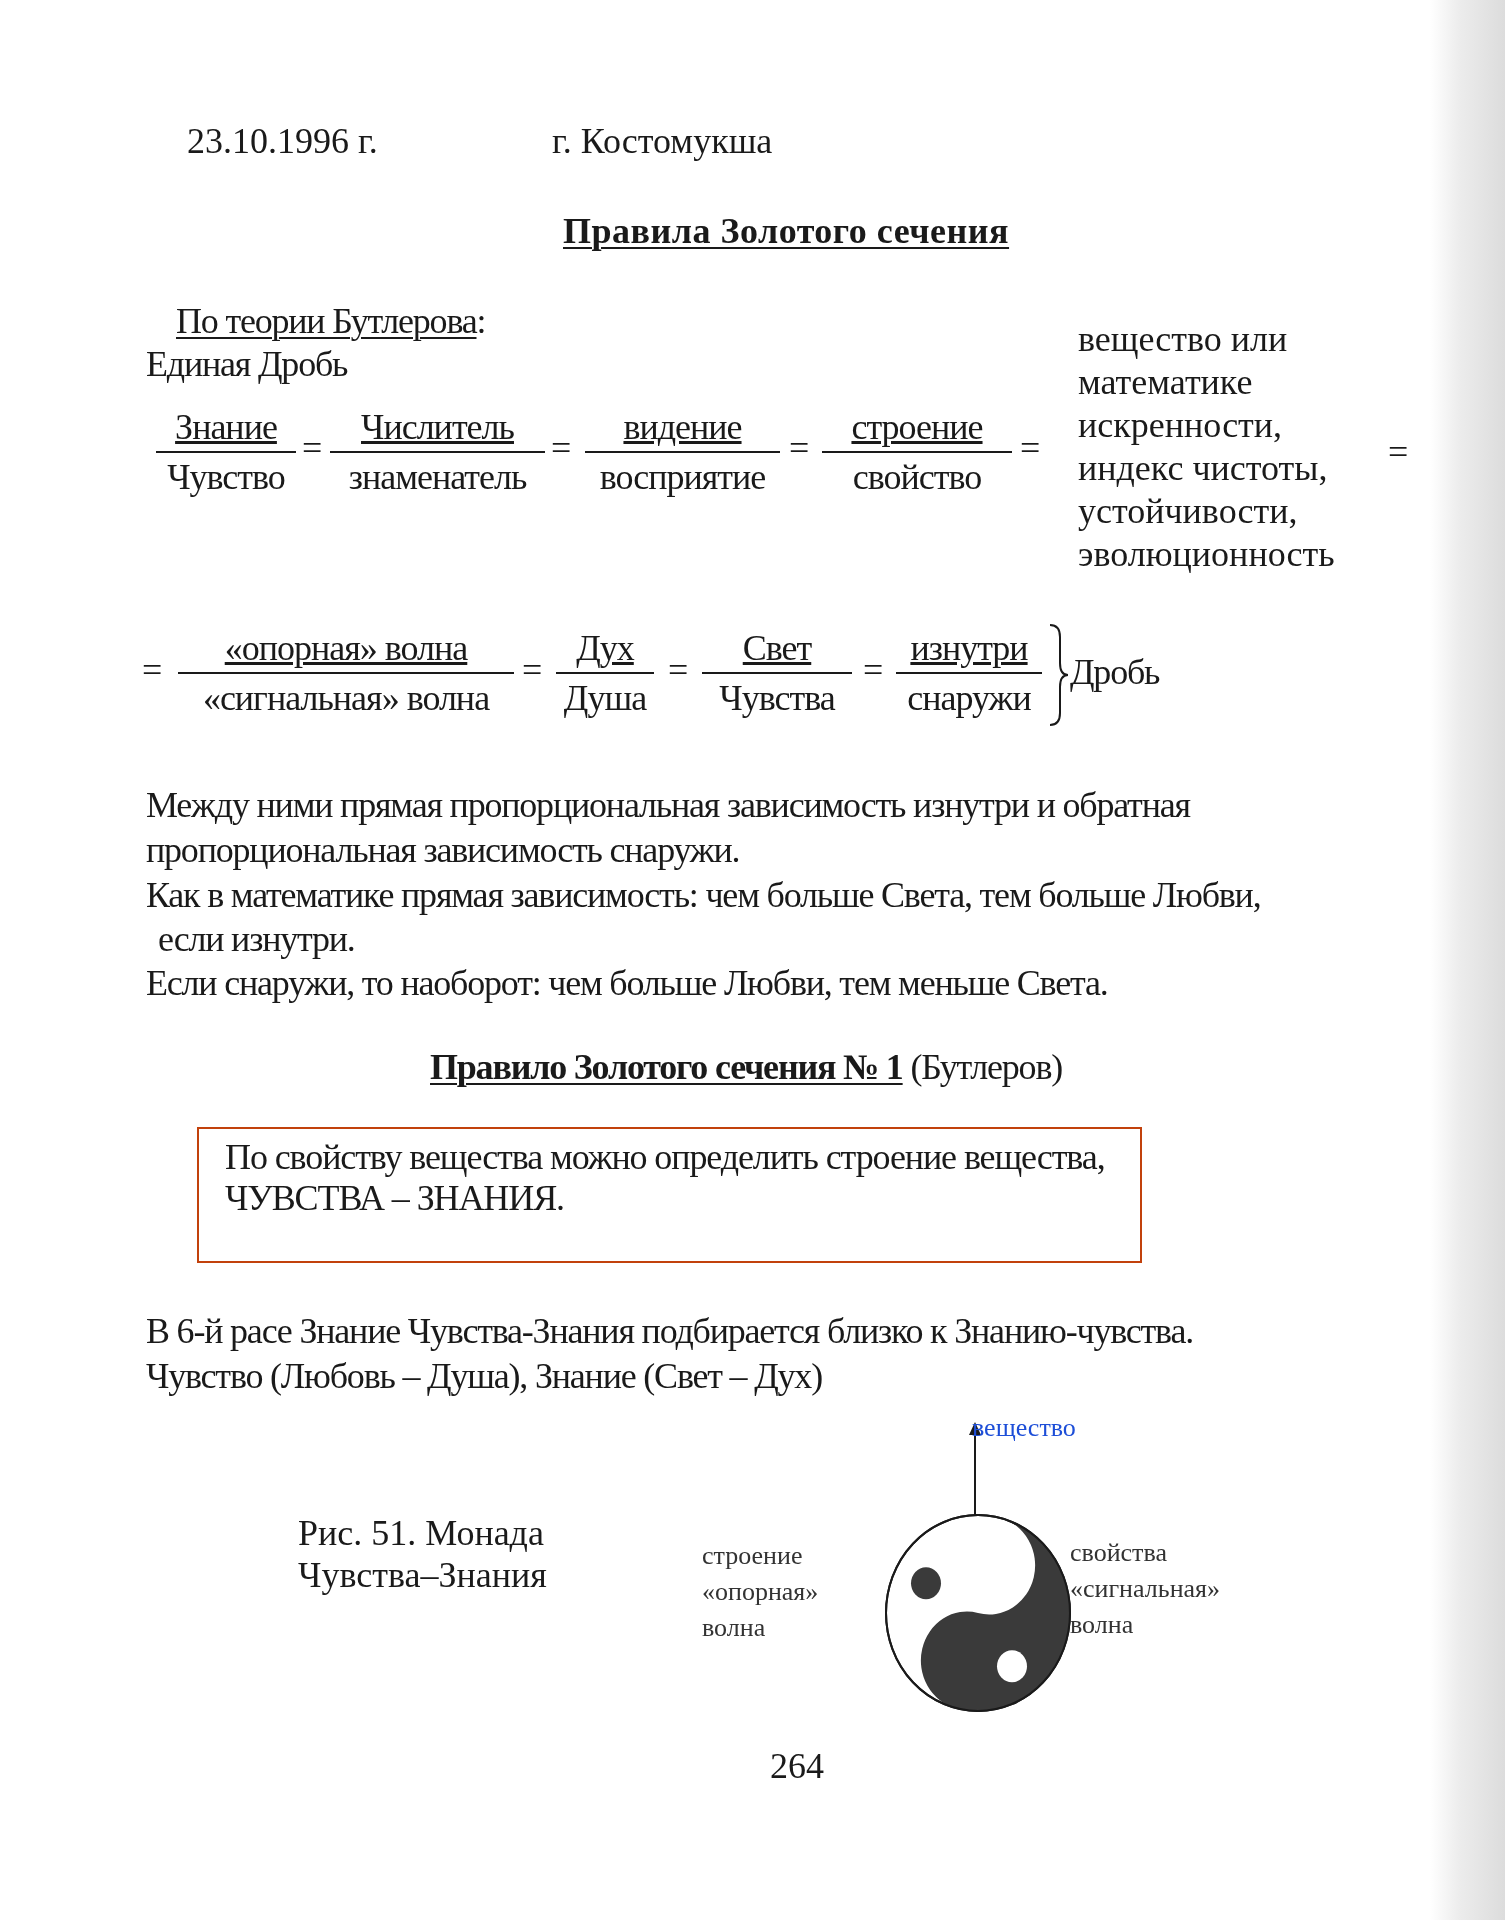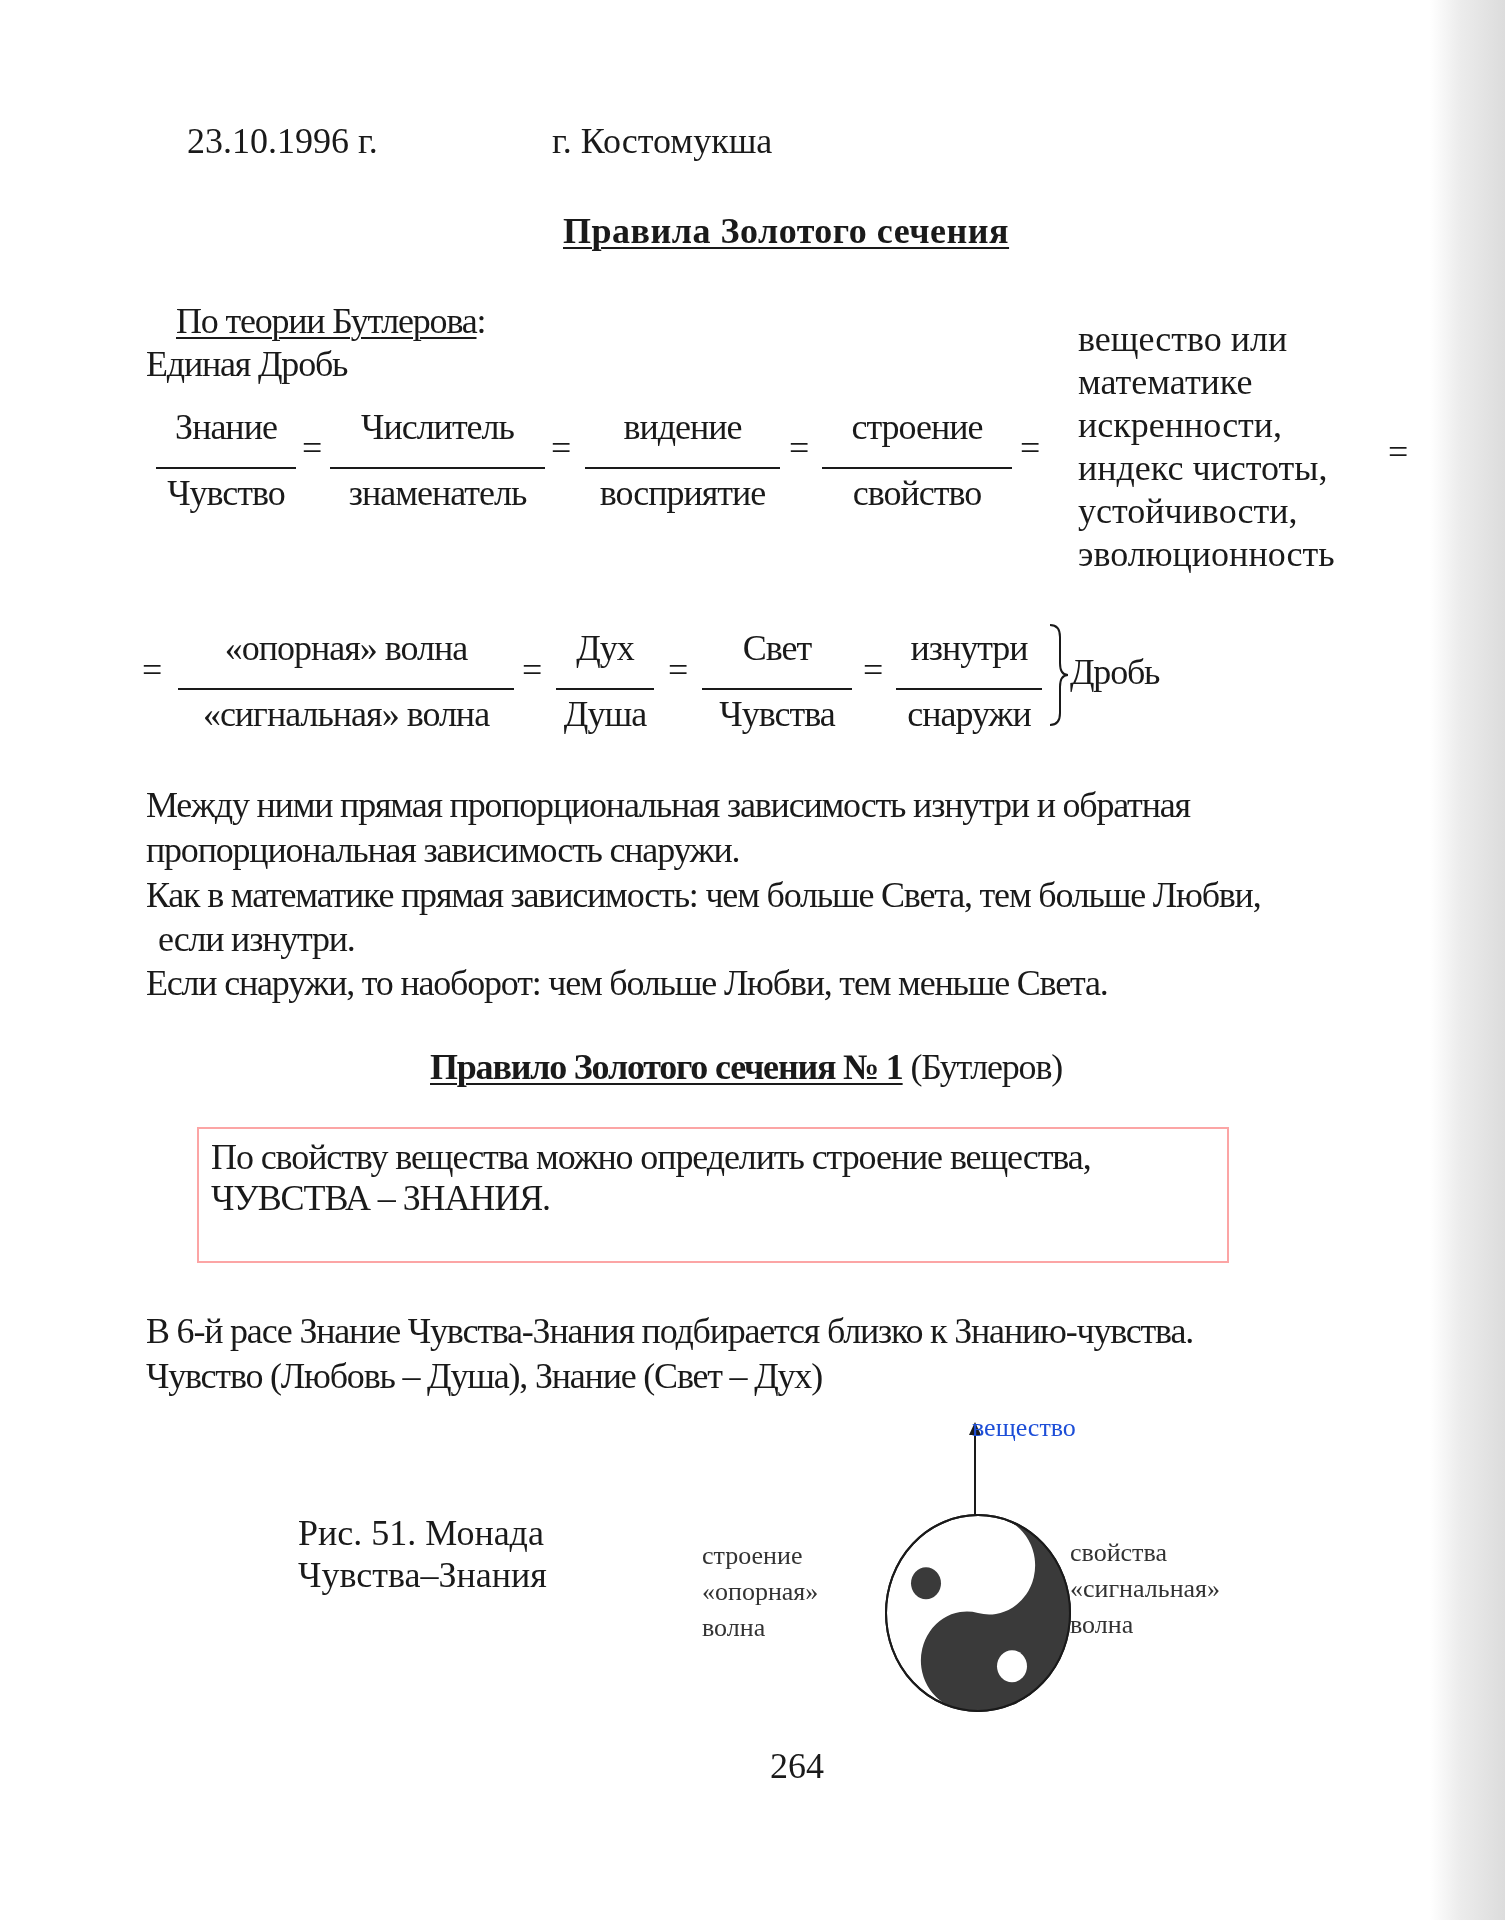--- a/index.html
+++ b/index.html
@@ -16,31 +16,31 @@
   .abs { position: absolute; white-space: nowrap; }
   .t36 { font-size: 36px; line-height: 42px; }
   .cond { letter-spacing: -1.2px; }
   .u { text-decoration: underline; text-underline-offset: 4px; text-decoration-thickness: 2px; }
   .b { font-weight: bold; }
 
   .frac {
     position: absolute; display: flex; flex-direction: column; align-items: center;
     font-size: 36px; line-height: 40px; letter-spacing: -1px;
   }
-  .frac .num { padding: 0 2px 20px; }
+  .frac .num { padding: 0 2px 4px; text-decoration: underline; }
   .frac .line { height: 2px; background: #1a1a1a; align-self: stretch; }
   .frac .den { padding: 4px 2px 0; }
   .eq { position: absolute; font-size: 36px; line-height: 40px; }
 
   .side-list { position: absolute; font-size: 36px; line-height: 43px; }
   .side-list div { white-space: nowrap; }
 
   .rule-box {
-    position: absolute; left: 197px; top: 1127px; width: 1032px; height: 136px;
-    border: 2px solid #fca5a5; box-sizing: border-box; padding: 8px 12px;
+    position: absolute; left: 197px; top: 1127px; width: 945px; height: 136px;
+    border: 2px solid #c2410c; box-sizing: border-box; padding: 8px 26px;
     font-size: 36px; line-height: 41px; letter-spacing: -1.1px;
   }
   .diag-label { position: absolute; font-size: 26px; line-height: 36px; color: #333; }
 </style>
 </head>
 <body>
 
 <div class="page-shade"></div>
 
 <div class="abs t36" style="left:176px; top:120px;margin-left:11px;">23.10.1996 г.</div>

